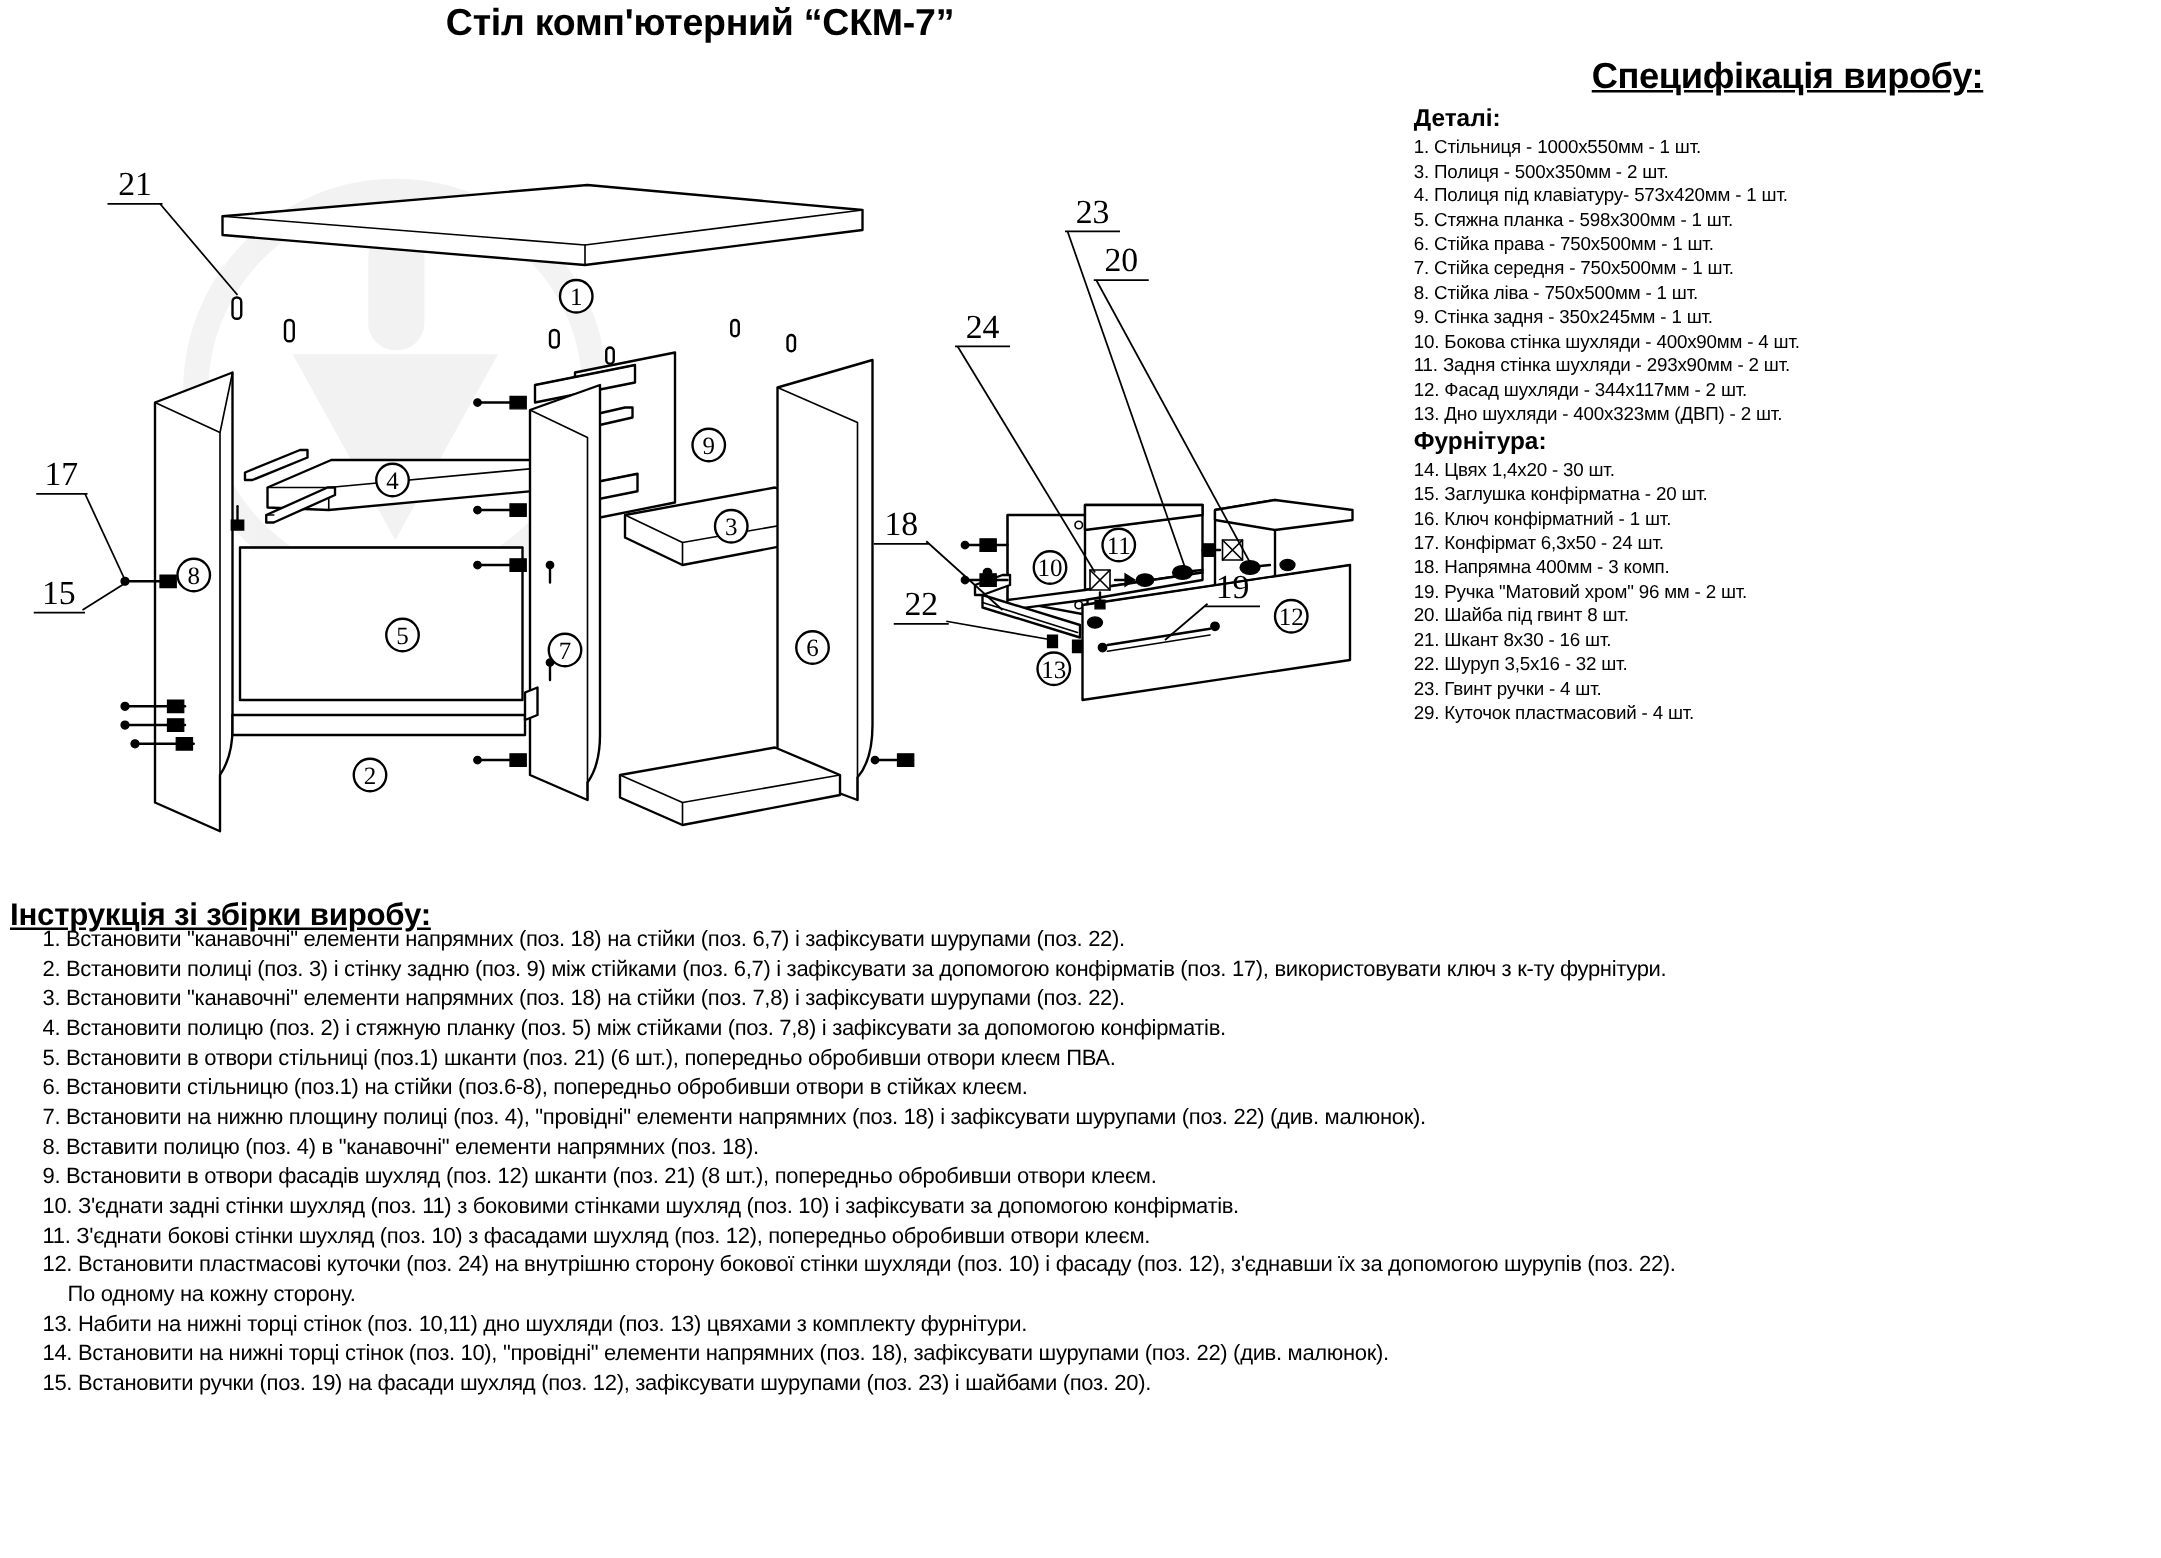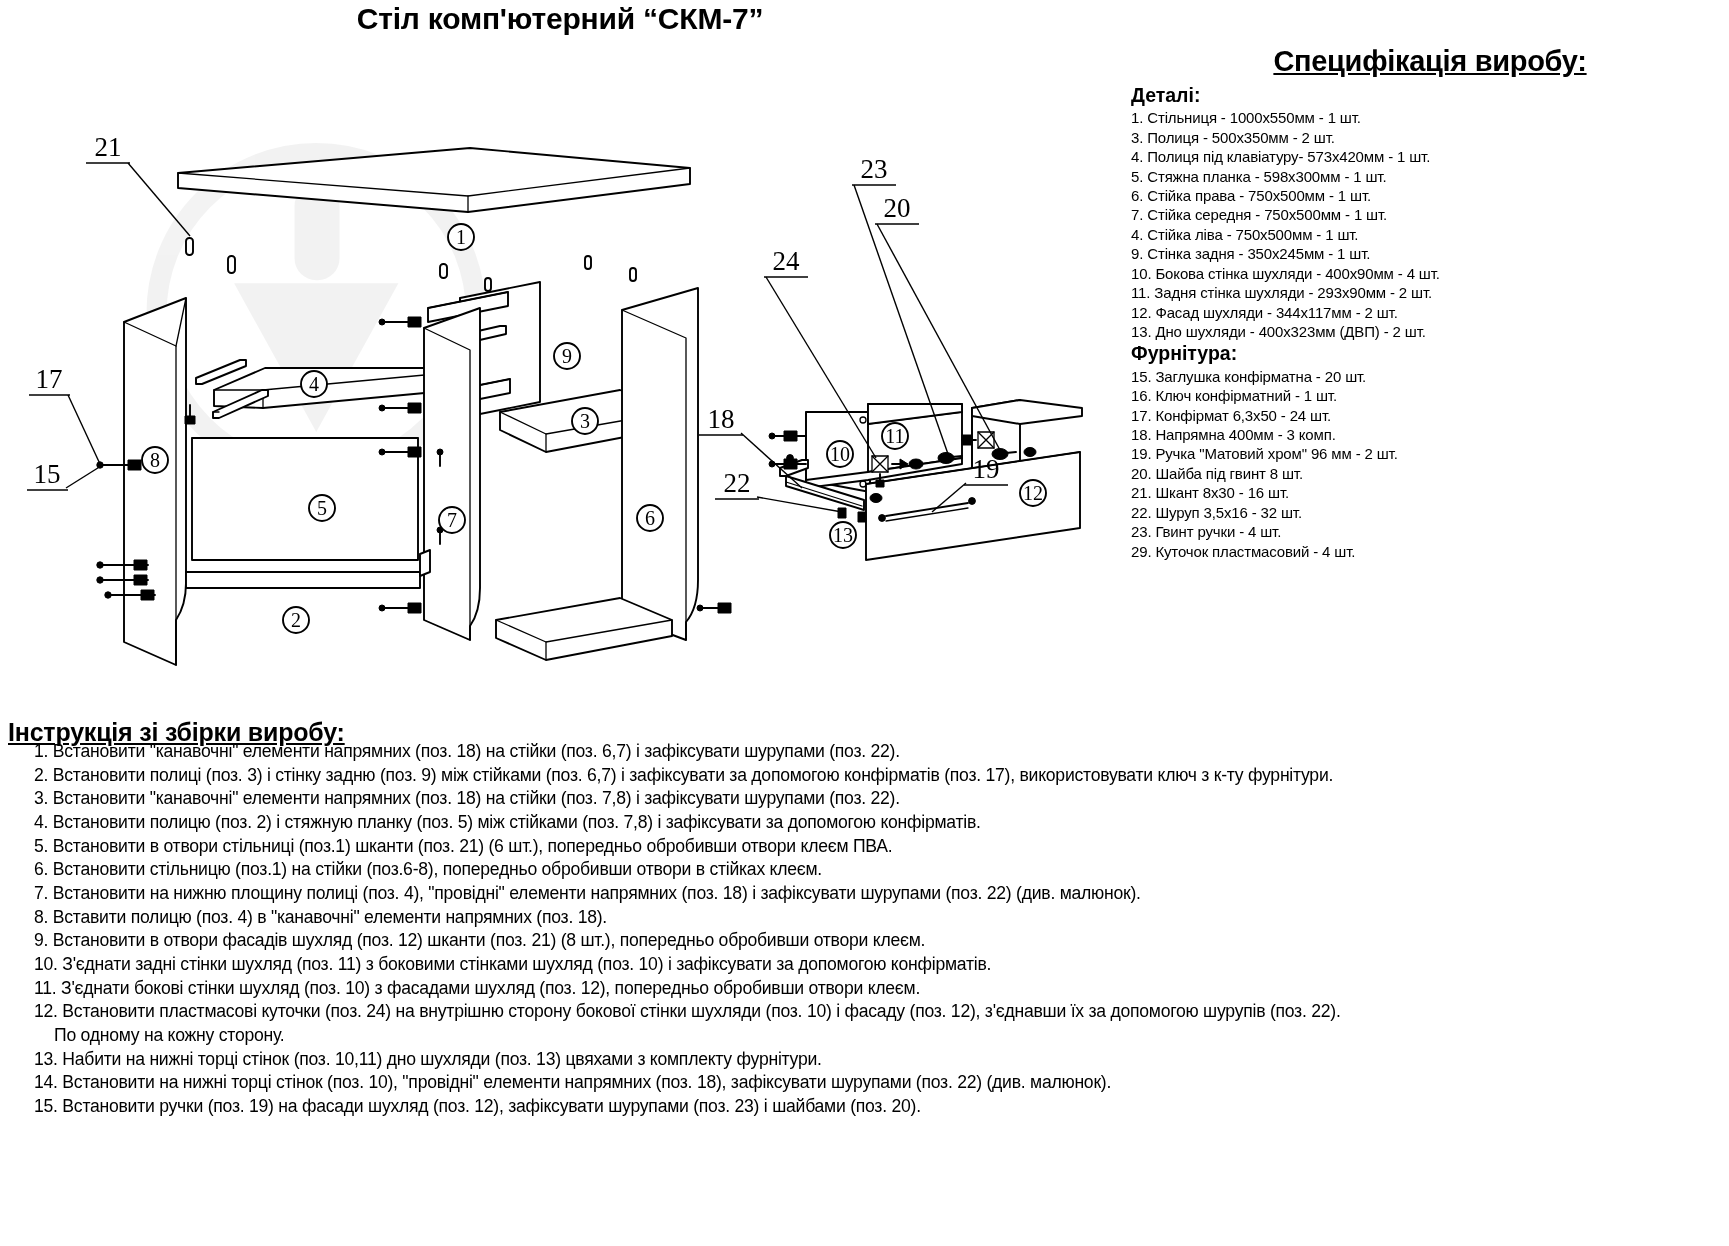--- a/index.html
+++ b/index.html
@@ -469,29 +469,30 @@
 <div class="spec">
   <div class="spec-title">Специфікація виробу:</div>
   <div class="spec-sub">Деталі:</div>
   <div id="parts-list">
       <div class="spec-line">1. Стільниця - 1000х550мм - 1 шт.</div>
       <div class="spec-line">3. Полиця - 500х350мм - 2 шт.</div>
       <div class="spec-line">4. Полиця під клавіатуру- 573х420мм - 1 шт.</div>
       <div class="spec-line">5. Стяжна планка - 598х300мм - 1 шт.</div>
       <div class="spec-line">6. Стійка права - 750х500мм - 1 шт.</div>
       <div class="spec-line">7. Стійка середня - 750х500мм - 1 шт.</div>
-      <div class="spec-line">4. Стійка ліва - 750х500мм - 1 шт.</div>
+      <div class="spec-line">8. Стійка ліва - 750х500мм - 1 шт.</div>
       <div class="spec-line">9. Стінка задня - 350х245мм - 1 шт.</div>
       <div class="spec-line">10. Бокова стінка шухляди - 400х90мм - 4 шт.</div>
       <div class="spec-line">11. Задня стінка шухляди - 293х90мм - 2 шт.</div>
       <div class="spec-line">12. Фасад шухляди - 344х117мм - 2 шт.</div>
       <div class="spec-line">13. Дно шухляди - 400х323мм (ДВП) - 2 шт.</div>
     </div>
   <div class="spec-sub">Фурнітура:</div>
   <div id="hardware-list">
+      <div class="spec-line">14. Цвях 1,4х20 - 30 шт.</div>
       <div class="spec-line">15. Заглушка конфірматна - 20 шт.</div>
       <div class="spec-line">16. Ключ конфірматний - 1 шт.</div>
       <div class="spec-line">17. Конфірмат 6,3х50 - 24 шт.</div>
       <div class="spec-line">18. Напрямна 400мм - 3 комп.</div>
       <div class="spec-line">19. Ручка "Матовий хром" 96 мм - 2 шт.</div>
       <div class="spec-line">20. Шайба під гвинт 8 шт.</div>
       <div class="spec-line">21. Шкант 8х30 - 16 шт.</div>
       <div class="spec-line">22. Шуруп 3,5х16 - 32 шт.</div>
       <div class="spec-line">23. Гвинт ручки - 4 шт.</div>
       <div class="spec-line">29. Куточок пластмасовий - 4 шт.</div>

